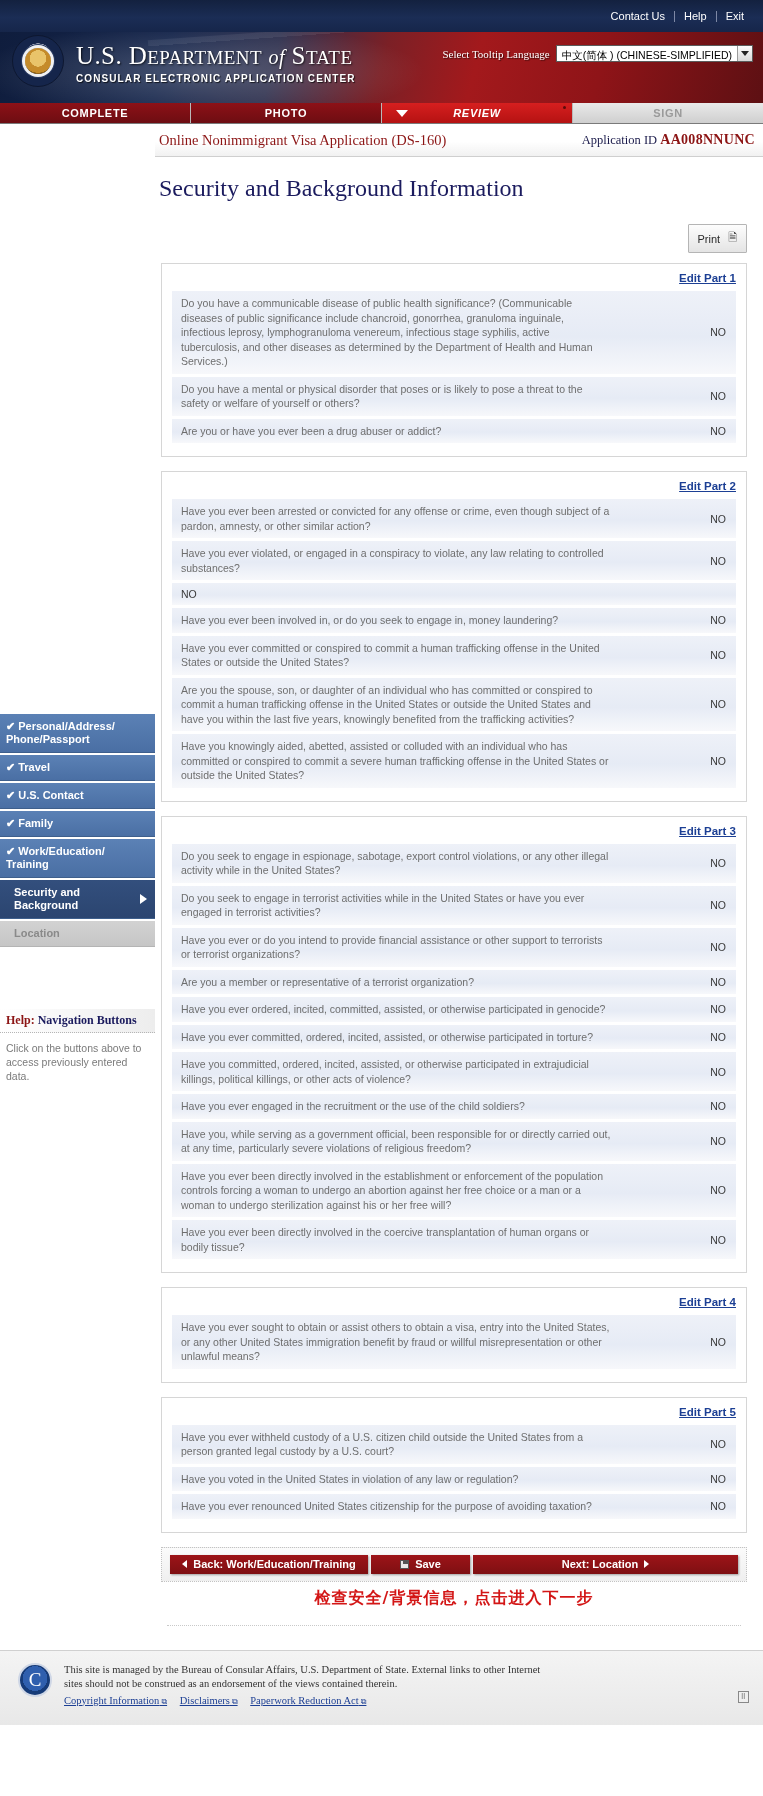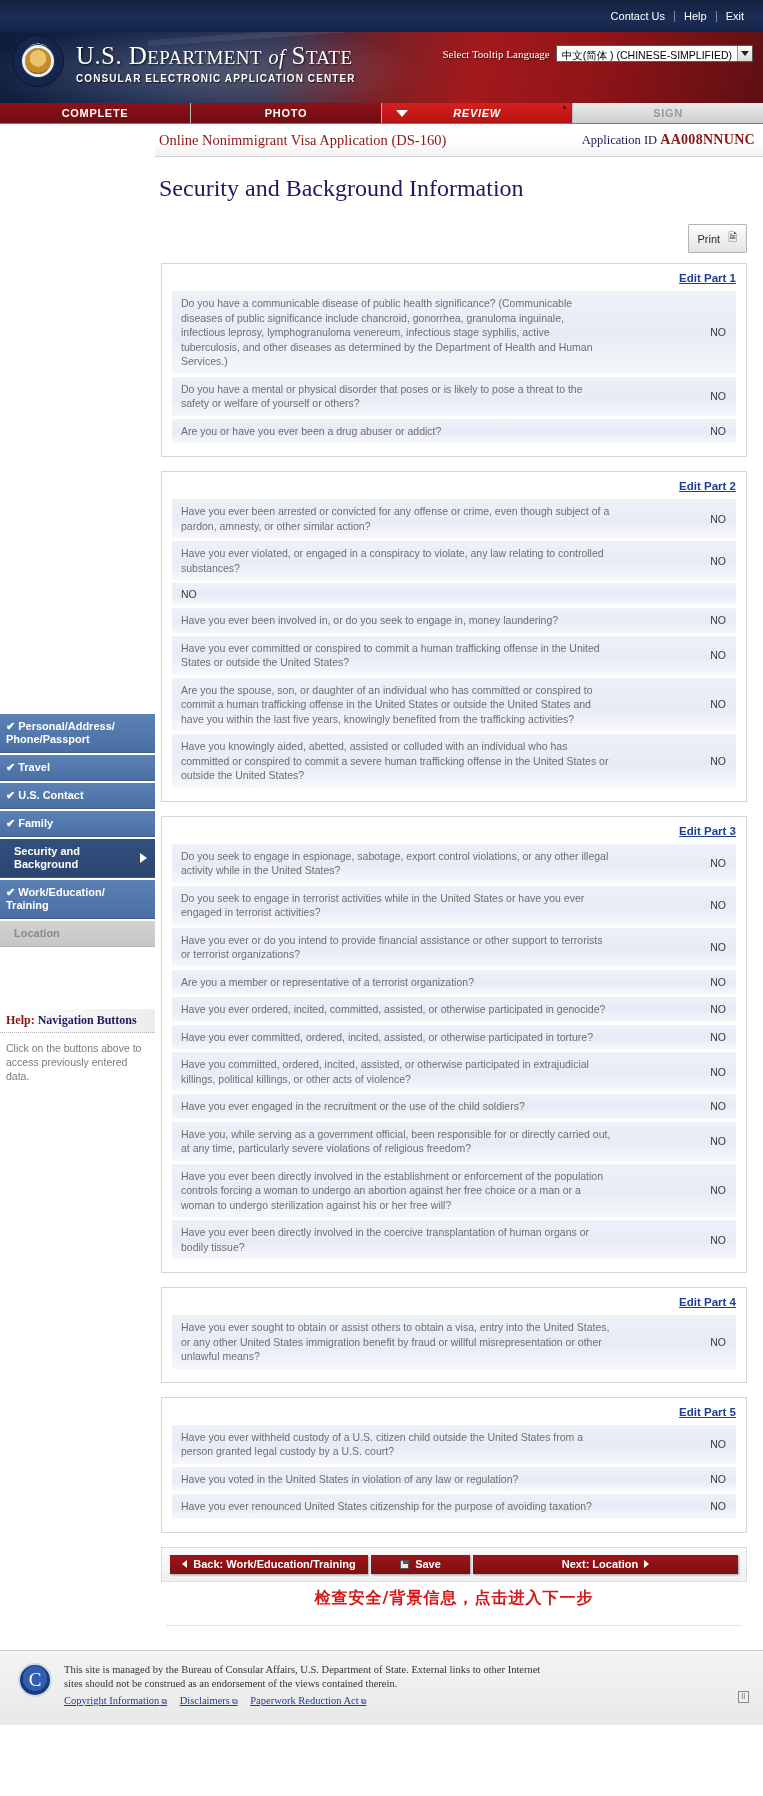--- a/index.html
+++ b/index.html
@@ -306,26 +306,26 @@
     </div>
     <div class="nav-item">
       <span class="chk">✔</span><span>Travel</span>
     </div>
     <div class="nav-item">
       <span class="chk">✔</span><span>U.S. Contact</span>
     </div>
     <div class="nav-item">
       <span class="chk">✔</span><span>Family</span>
     </div>
+    <div class="nav-item">
+      <span class="chk">✔</span><span>Work/Education/ Training</span>
+    </div>
     <div class="nav-item current">
       <span>Security and Background</span>
       <span class="arrow"></span>
-    </div>
-    <div class="nav-item">
-      <span class="chk">✔</span><span>Work/Education/ Training</span>
     </div>
     <div class="nav-item disabled">
       <span>Location</span>
     </div>
 
     <div class="help-box">
       <div class="help-title">
         <span class="hw">Help:</span><span> Navigation Buttons</span>
       </div>
       <div class="help-body">Click on the buttons above to access previously entered data.</div>

